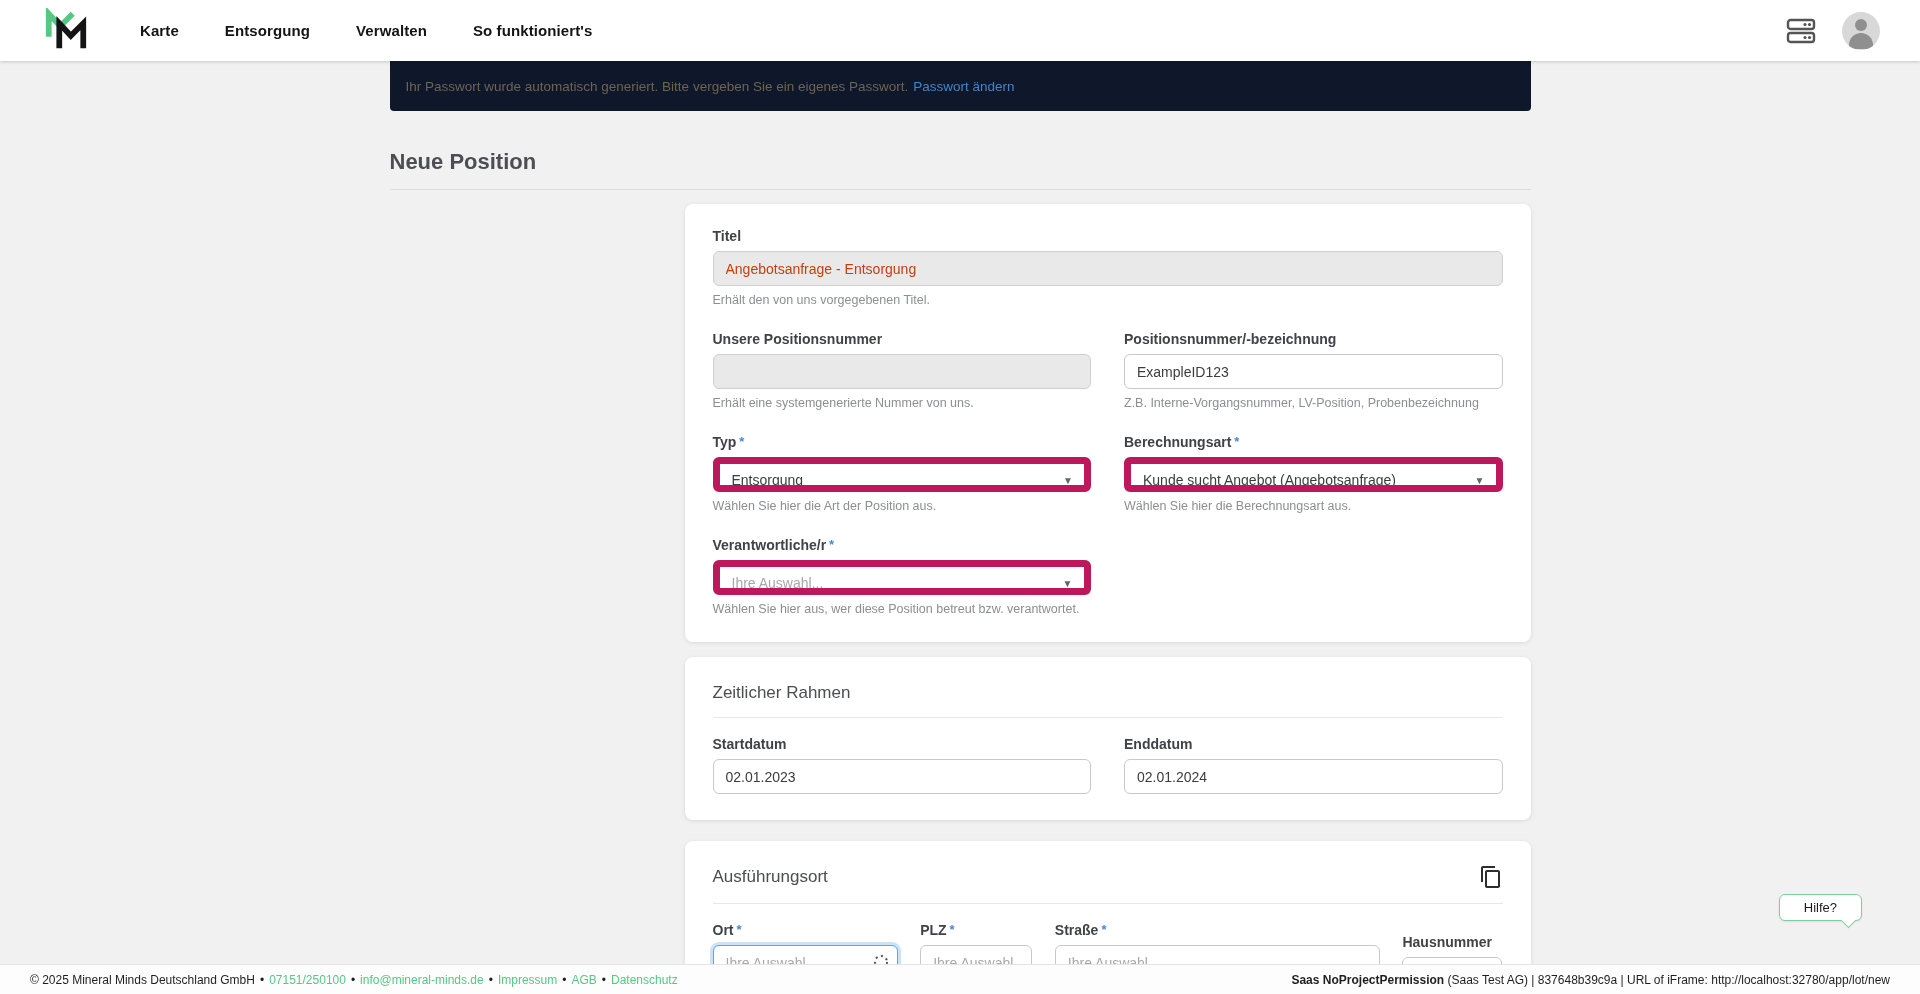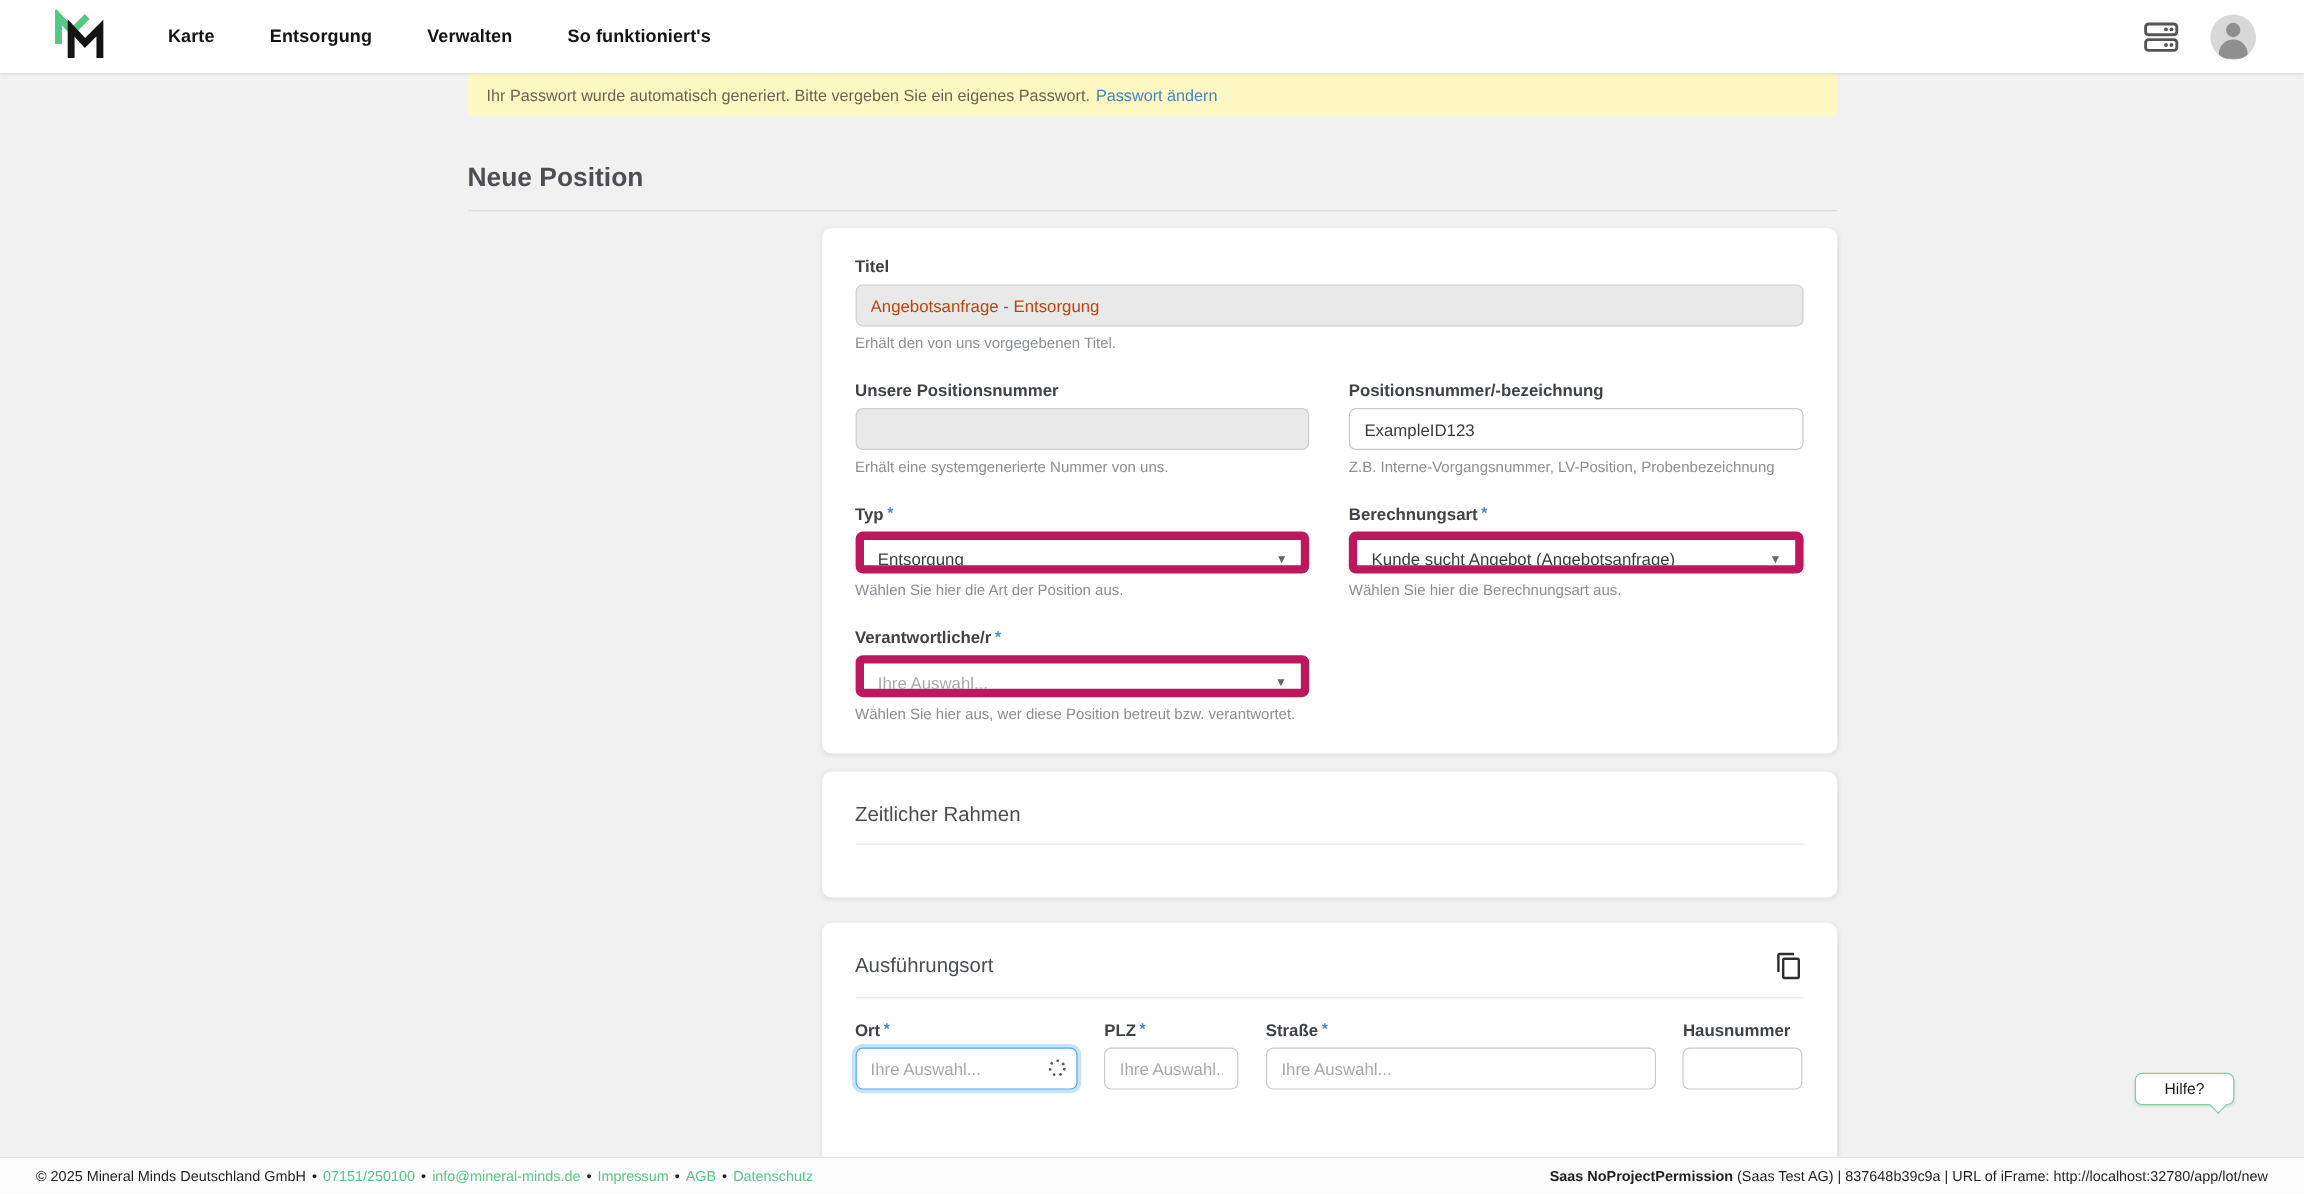--- a/index.html
+++ b/index.html
@@ -14,21 +14,21 @@
   .topnav-right { margin-left:auto; display:flex; align-items:center; gap:26px; margin-right:12px; }
   .server-icon { width:30px; height:26px; cursor:pointer; }
   .avatar { width:38px; height:38px; border-radius:50%; background:#d8d8d8; overflow:hidden; position:relative; cursor:pointer; }
   .avatar .head { position:absolute; left:50%; top:7px; transform:translateX(-50%); width:12px; height:12px; border-radius:50%; background:#8f8f8f; }
   .avatar .body { position:absolute; left:50%; top:21px; transform:translateX(-50%); width:24px; height:16px; border-radius:12px 12px 0 0; background:#8f8f8f; }
 
   
   .main { height:903px; overflow:hidden; }
   .content { width:1141px; margin:0 auto; }
 
-  .banner { background:#fef9c3; border-radius:0 0 4px 4px; padding:0 16px; height:36px; display:flex; align-items:center;
+  .banner { background:#0f172a; border-radius:0 0 4px 4px; padding:0 16px; height:50px; display:flex; align-items:center;
             font-size:13.5px; color:#6e6450; }
   .banner a { color:#4285c8; text-decoration:none; margin-left:5px; cursor:pointer; }
 
   .page-title { margin-top:38px; font-size:22px; font-weight:700; color:#4b4f54; }
   .title-divider { margin-top:14px; border:none; border-top:1px solid #ddddde; }
 
   .card { width:846px; margin-left:auto; background:#fff; border-radius:8px; box-shadow:0 1px 4px rgba(0,0,0,.10);
           padding:24px 28px; }
   .card-1 { margin-top:14px; padding-bottom:26px; }
   .card-2 { margin-top:15px; padding-bottom:26px; }
@@ -53,21 +53,21 @@
                white-space:nowrap; overflow:hidden; }
   .selectbox .caret { position:absolute; right:11px; top:0; line-height:33px; font-size:10px; color:#666; }
   .selectbox.placeholder { color:#a8a8a8; }
 
   .row2 { display:flex; gap:33px; margin-top:24px; }
   .row2 > .col { flex:1 1 0; min-width:0; }
   .block-gap { margin-top:24px; }
   .half { width:calc(50% - 17px); }
 
   .ort-row { display:flex; justify-content:space-between; }
-  .w-ort { width:185px; } .w-plz { width:112px; } .w-strasse { width:325px; } .w-hausnr { width:100px; }
+  .w-ort { width:185px; } .w-plz { width:112px; } .w-strasse { width:325px; } .w-hausnr { width:100px;margin-top:12px; }
   .input-wrap { position:relative; }
   .spinner { position:absolute; right:9px; top:9px; width:16px; height:16px; }
 
   .copy-btn { width:24px; height:24px; cursor:pointer; }
 
   
   .help-bubble { position:absolute; right:58px; bottom:73px; background:#fff; border:1px solid #7fcf9d; border-radius:6px;
                  padding:5px 24px; font-size:13px; color:#1c1c1c; cursor:pointer; box-shadow:0 1px 2px rgba(0,0,0,.08); }
   .help-bubble::after { content:""; position:absolute; right:7px; bottom:-6px; width:10px; height:10px; background:#fff;
                  border-right:1px solid #7fcf9d; border-bottom:1px solid #7fcf9d; transform:rotate(45deg); }
@@ -173,20 +173,30 @@
           <span>Ihre Auswahl...</span>
           <span class="caret">▼</span>
         </div>
         <div class="helper">Wählen Sie hier aus, wer diese Position betreut bzw. verantwortet.</div>
       </div>
     </section>
 
     <section class="card card-2">
       <div class="section-title">Zeitlicher Rahmen</div>
       <hr class="section-divider">
+      <div class="row2" style="margin-top:0;">
+        <div class="col">
+          <div class="field-label">Startdatum</div>
+          <input class="tinput" value="02.01.2023" style="">
+        </div>
+        <div class="col">
+          <div class="field-label">Enddatum</div>
+          <input class="tinput" value="02.01.2024" style="">
+        </div>
+      </div>
     </section>
 
     <section class="card card-3">
       <div class="section-head">
         <div class="section-title">Ausführungsort</div>
         <svg class="copy-btn" viewBox="0 0 24 24">
           <path fill="#2e2e2e" d="M16 1H4c-1.1 0-2 .9-2 2v14h2V3h12V1zm3 4H8c-1.1 0-2 .9-2 2v14c0 1.1.9 2 2 2h11c1.1 0 2-.9 2-2V7c0-1.1-.9-2-2-2zm0 16H8V7h11v14z"></path>
         </svg>
       </div>
       <hr class="section-divider">

